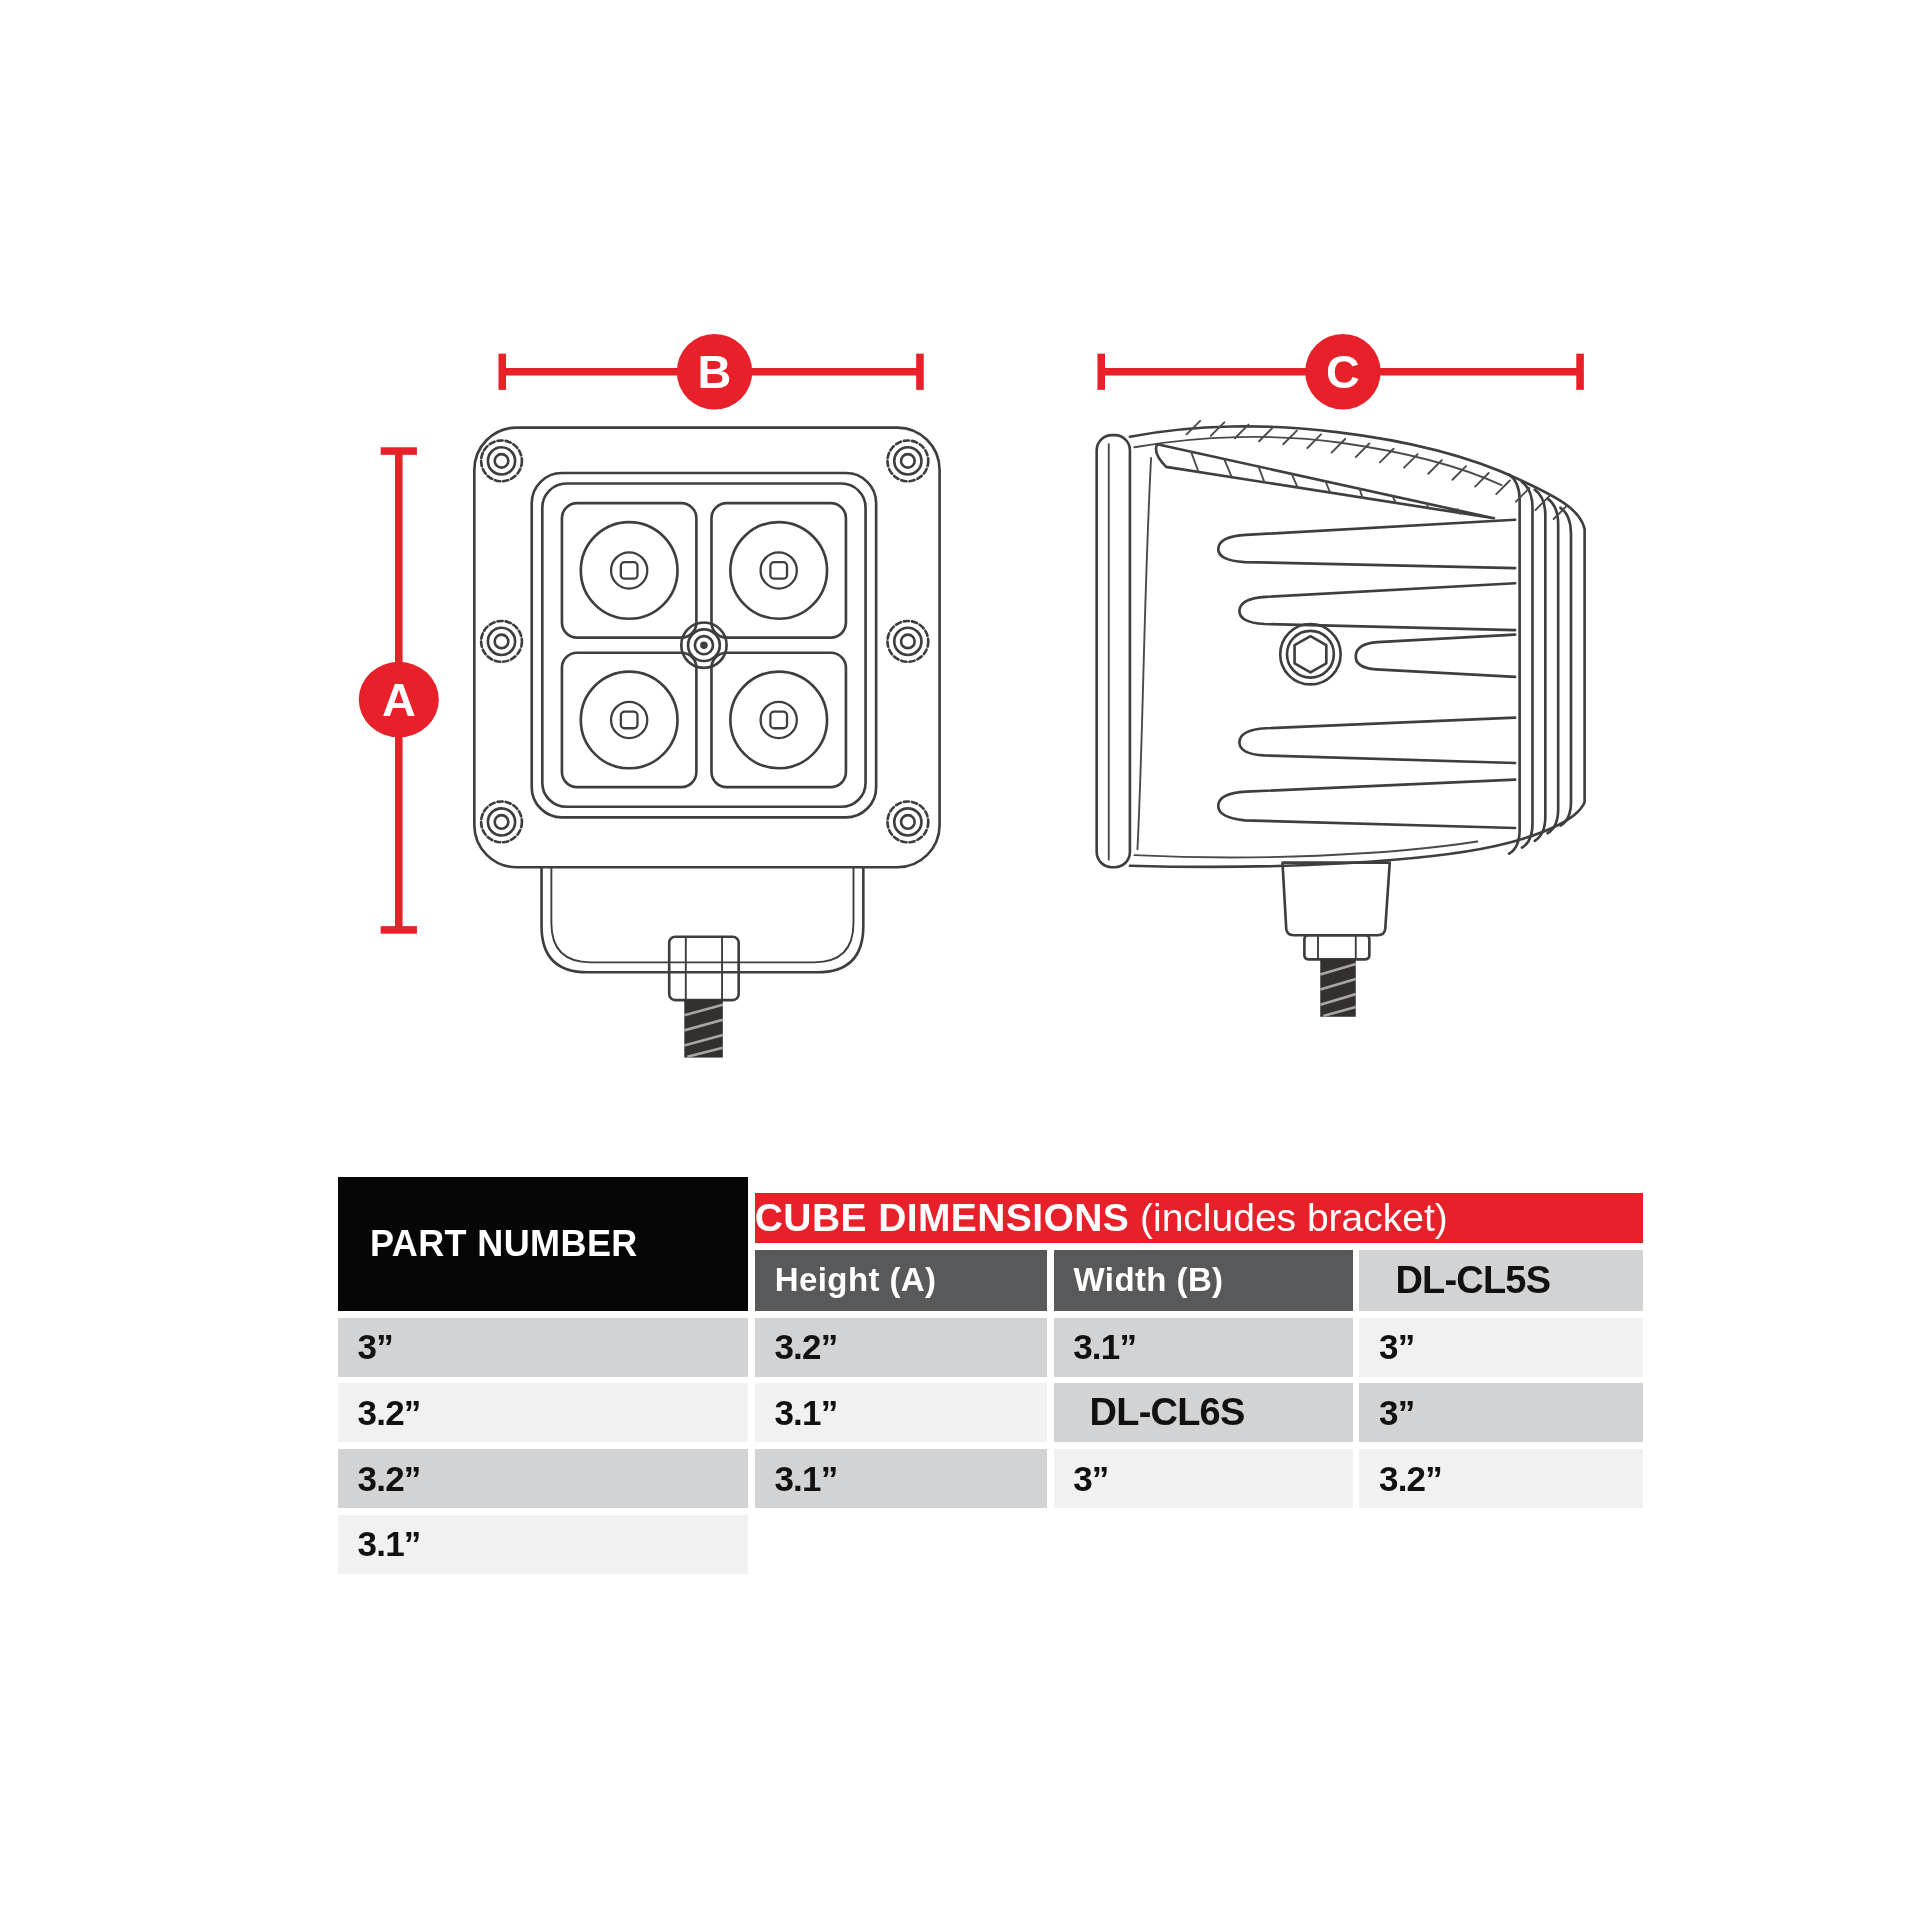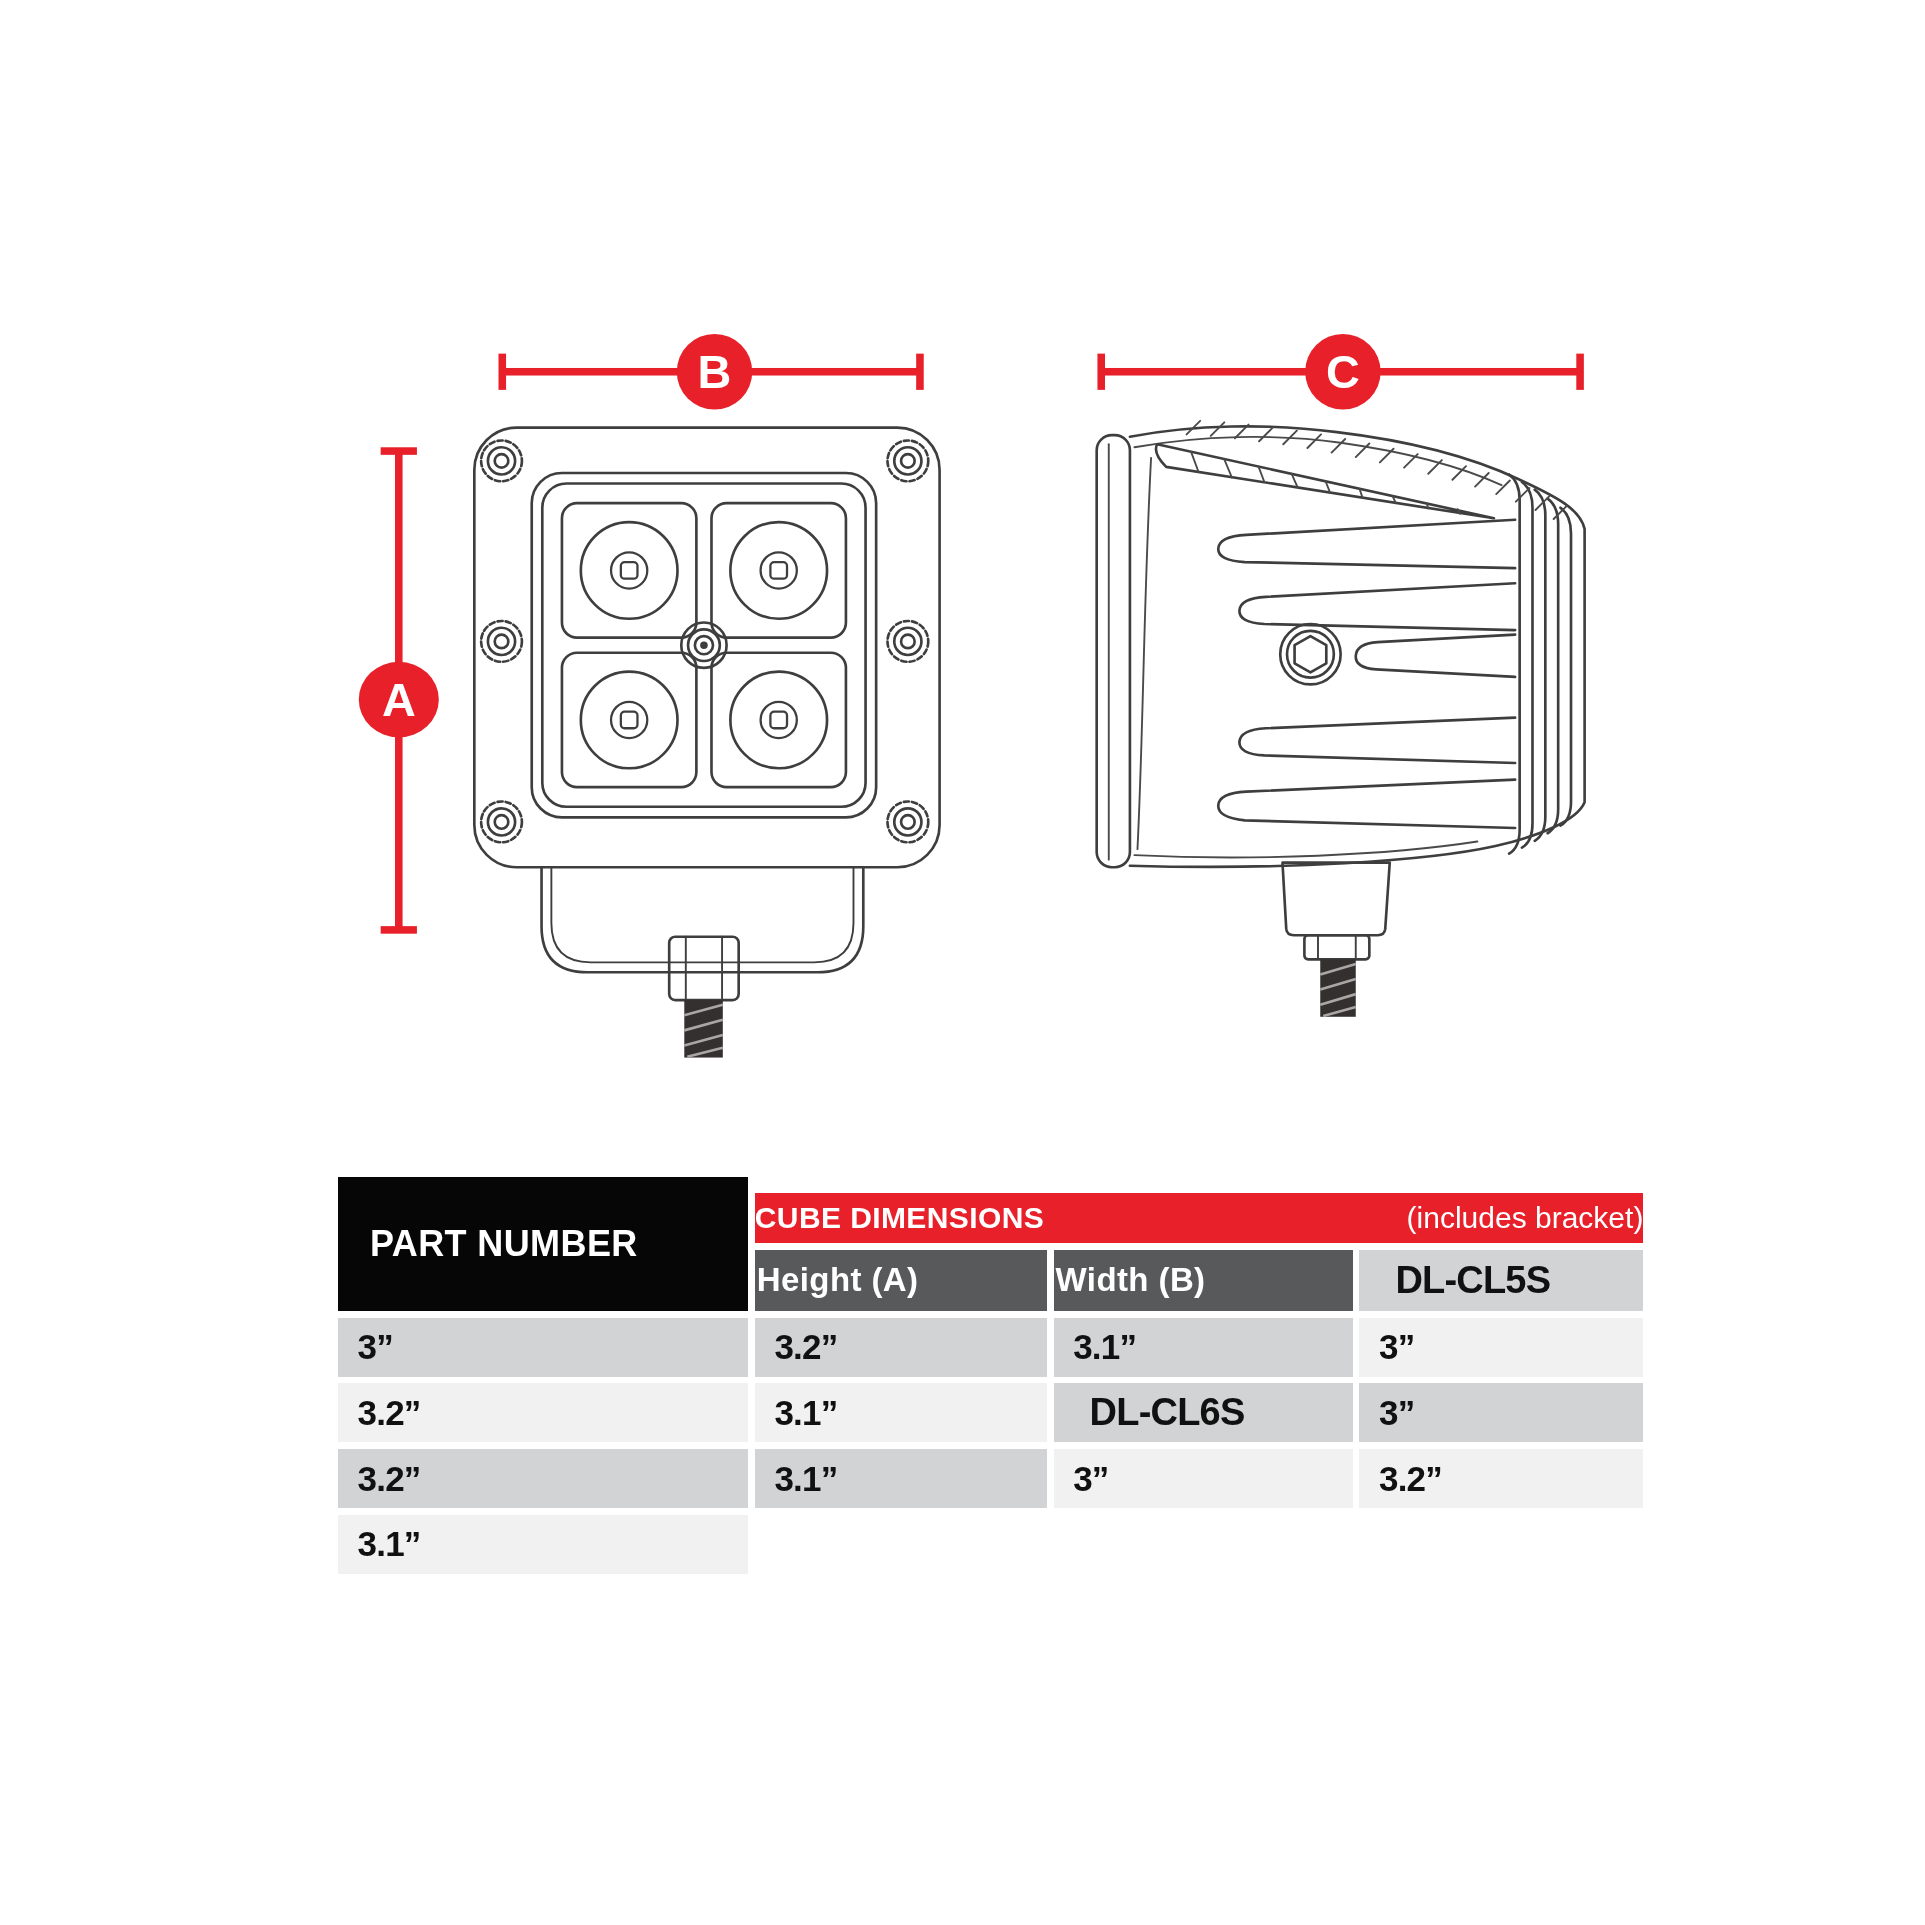--- a/index.html
+++ b/index.html
@@ -18,27 +18,27 @@
     grid-template-rows:66px 61px 59px 59px 59px 59px;
     gap:6.8px;
   }
   .cell{display:flex;align-items:center;overflow:hidden;}
   .cell-black{
     grid-column:1;grid-row:1 / span 2;background:#060606;color:#ffffff;
     font-weight:bold;font-size:36px;padding-left:32px;letter-spacing:0.4px;
   }
   .cell-red{
     grid-column:2 / span 3;grid-row:1;background:#e8202a;color:#ffffff;
-    justify-content:space-between;font-size:30px;white-space:pre;margin-top:16px;
+    justify-content:flex-start;font-size:39px;white-space:pre;margin-top:16px;
   }
   .cell-red .hdr-bold{font-weight:bold;letter-spacing:0.4px;}
   .cell-red .hdr-normal{font-weight:normal;}
   .cell-gray{
     grid-row:2;background:#58595b;color:#ffffff;
-    font-weight:bold;font-size:33px;padding-left:2px;letter-spacing:0.4px;
+    font-weight:bold;font-size:33px;padding-left:20px;letter-spacing:0.4px;
   }
   .row-dark{background:#d1d3d4;}
   .row-light{background:#f1f1f2;}
   .cell-part{font-weight:bold;font-size:38px;color:#111111;padding-left:36px;letter-spacing:-0.8px;}
   .cell-val{font-weight:600;font-size:35px;color:#111111;padding-left:19.6px;letter-spacing:-0.8px;}
 
   
   .ln{stroke:#3e3e3e;fill:none;stroke-width:3.5;stroke-linecap:round;stroke-linejoin:round;}
   .ln2{stroke:#4a4a4a;fill:none;stroke-width:2.5;stroke-linecap:round;}
   .red-fill{fill:#e8202a;}

